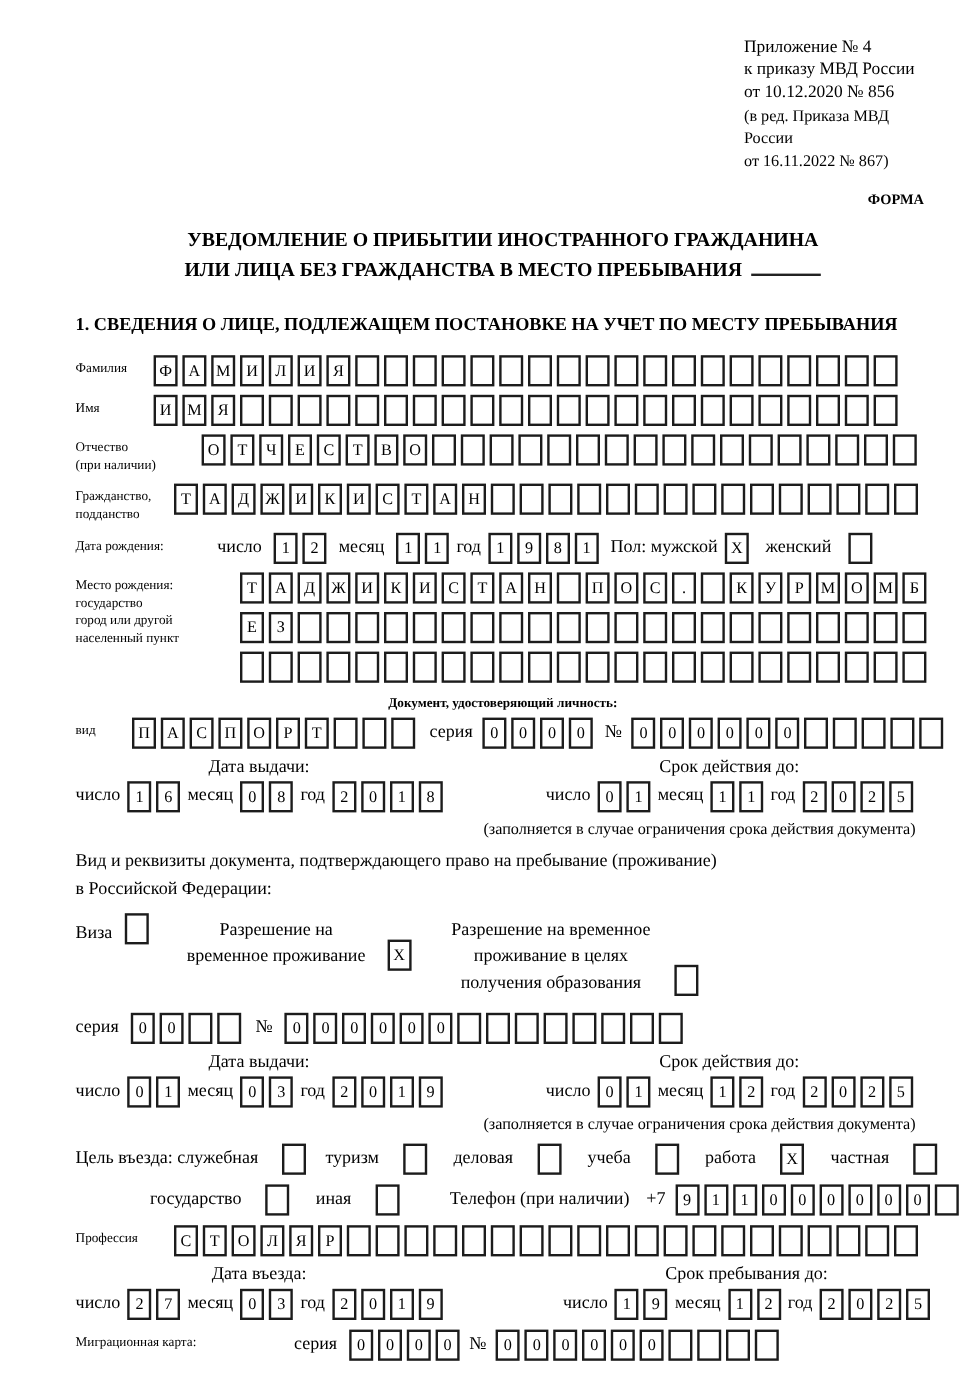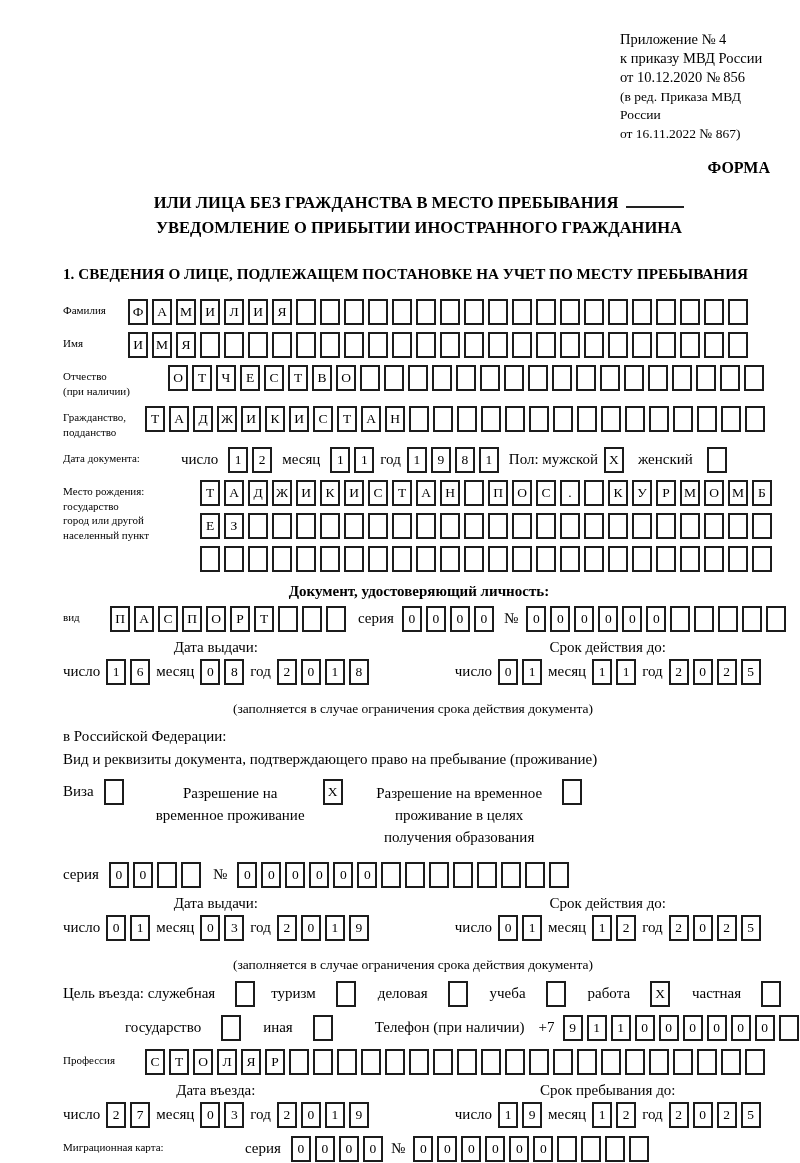--- a/index.html
+++ b/index.html
@@ -6,21 +6,21 @@
   html,body { background:#fff; }
   body {
     width:800px; height:1163px;
     font-family:"Liberation Serif", serif;
     color:#000; position:relative; overflow:hidden;
   }
   .page { width:800px; height:956px; padding:30px 25px 0 63px; }
 
   .appendix { margin-left:557px; font-size:14.5px; line-height:1.32; }
   .appendix .small { font-size:13.5px; margin-top:1px; }
-  .forma { text-align:right; padding-right:5px; font-weight:bold; font-size:16px; margin-top:16px; }
+  .forma { text-align:right; padding-right:5px; font-weight:bold; font-size:12px; margin-top:16px; }
 
   .title { text-align:center; font-weight:bold; font-size:16.5px; line-height:1.5; margin-top:14px; }
   .t-underline { display:inline-block; width:58px; border-bottom:2px solid #222; height:14px; margin-left:8px; }
 
   .sec-heading { font-weight:bold; font-size:15.2px; margin-top:25px; margin-bottom:16px; }
 
   .frow { display:flex; align-items:flex-start; margin-bottom:7px; }
   .flabel { font-size:11px; padding-top:4px; line-height:1.35; }
   .lw65 { flex:0 0 65px; }
   .lw105 { flex:0 0 105px; }
@@ -32,33 +32,33 @@
   .boxrow { display:flex; gap:4px; flex-wrap:nowrap; }
   .cbox {
     display:inline-block; width:20px; height:26px; border:2px solid #1c1c1c;
     text-align:center; line-height:22px; font-size:13.5px; background:#fff; flex:0 0 20px;
   }
   .mlabel { font-size:15px; padding-top:4px; white-space:nowrap; }
   .gap6 { margin-left:6px; } .gap10 { margin-left:10px; } .gap14 { margin-left:14px; }
 
   .mp-rows .boxrow { margin-bottom:7px; }
 
-  .center-bold { text-align:center; font-weight:bold; font-size:15px; margin:4px 0 6px 0; }
+  .center-bold { text-align:center; font-weight:bold; font-size:11px; margin:4px 0 6px 0; }
 
   .datepair { display:flex; margin-bottom:2px; }
   .dgroup { }
   .dg-title { text-align:center; font-size:15px; margin-bottom:3px; }
   .dg-fields { display:flex; align-items:flex-start; gap:6px; }
   .dg-right { margin-left:86px; }
-  .valid-note { text-align:center; margin-right:12px; font-size:13.5px; margin-top:16px; margin-bottom:8px; }
+  .valid-note { text-align:right; margin-right:12px; font-size:13.5px; margin-top:6px; margin-bottom:8px; }
 
   .plain-line { font-size:15px; line-height:1.55; }
 
   .permitrow { display:flex; align-items:flex-start; gap:24px; margin-top:8px; margin-bottom:14px; }
-  .pitem { display:flex; align-items:flex-start; gap:10px; }
+  .pitem { display:flex; align-items:flex-end; gap:10px; }
   .plabel { font-size:15px; padding-top:4px; }
   .pcenter { text-align:center; line-height:1.45; }
   .w165 { width:165px; } .w185 { width:185px; }
 
   .purpose-line { display:flex; align-items:flex-start; margin-bottom:8px; }
   .purpose-line .mlabel { padding-top:4px; }
   .pu-item { display:flex; align-items:flex-start; gap:20px; margin-right:22px; }
   .indent62 { margin-left:62px; }
 </style>
 </head>
@@ -70,22 +70,22 @@
     <div>Приложение № 4</div>
     <div>к приказу МВД России</div>
     <div>от 10.12.2020 № 856</div>
     <div class="small">(в ред. Приказа МВД России</div>
     <div class="small">от 16.11.2022 № 867)</div>
   </div>
 
   <div class="forma">ФОРМА</div>
 
   <div class="title">
+    <div>УВЕДОМЛЕНИЕ О ПРИБЫТИИ ИНОСТРАННОГО ГРАЖДАНИНА</div>
     <div><span>ИЛИ ЛИЦА БЕЗ ГРАЖДАНСТВА В МЕСТО ПРЕБЫВАНИЯ</span><span class="t-underline"></span></div>
-    <div>УВЕДОМЛЕНИЕ О ПРИБЫТИИ ИНОСТРАННОГО ГРАЖДАНИНА</div>
   </div>
 
   <div class="sec-heading">1. СВЕДЕНИЯ О ЛИЦЕ, ПОДЛЕЖАЩЕМ ПОСТАНОВКЕ НА УЧЕТ ПО МЕСТУ ПРЕБЫВАНИЯ</div>
 
   <div class="frow">
     <div class="flabel lw65">Фамилия</div>
     <div class="boxrow">
         <span class="cbox">Ф</span>
         <span class="cbox">А</span>
         <span class="cbox">М</span>
@@ -210,21 +210,21 @@
         <span class="cbox">&nbsp;</span>
         <span class="cbox">&nbsp;</span>
         <span class="cbox">&nbsp;</span>
         <span class="cbox">&nbsp;</span>
         <span class="cbox">&nbsp;</span>
         <span class="cbox">&nbsp;</span>
       </div>
   </div>
 
   <div class="frow" style="margin-top:4px;">
-    <div class="flabel" style="flex:0 0 118px;">Дата документа:</div>
+    <div class="flabel" style="flex:0 0 118px;">Дата рождения:</div>
     <span class="mlabel">число</span>
     <div class="boxrow gap10">
         <span class="cbox">1</span>
         <span class="cbox">2</span>
       </div>
     <span class="mlabel gap10">месяц</span>
     <div class="boxrow gap10">
         <span class="cbox">1</span>
         <span class="cbox">1</span>
       </div>
@@ -414,22 +414,22 @@
             <span class="cbox">2</span>
             <span class="cbox">0</span>
             <span class="cbox">2</span>
             <span class="cbox">5</span>
           </div>
       </div>
     </div>
   </div>
   <div class="valid-note">(заполняется в случае ограничения срока действия документа)</div>
 
+  <div class="plain-line">Вид и реквизиты документа, подтверждающего право на пребывание (проживание)</div>
   <div class="plain-line">в Российской Федерации:</div>
-  <div class="plain-line">Вид и реквизиты документа, подтверждающего право на пребывание (проживание)</div>
 
   <div class="permitrow">
     <div class="pitem">
       <span class="plabel">Виза</span>
       <div class="boxrow">
           <span class="cbox">&nbsp;</span>
         </div>
     </div>
     <div class="pitem">
       <span class="plabel pcenter w165">Разрешение на временное проживание</span>
@@ -619,21 +619,21 @@
         <span class="cbox">&nbsp;</span>
         <span class="cbox">&nbsp;</span>
         <span class="cbox">&nbsp;</span>
         <span class="cbox">&nbsp;</span>
         <span class="cbox">&nbsp;</span>
         <span class="cbox">&nbsp;</span>
         <span class="cbox">&nbsp;</span>
       </div>
   </div>
 
-  <div class="datepair" style="margin-top:6px;">
+  <div class="datepair" style="margin-top:6px;justify-content:space-between;">
     <div class="dgroup">
       <div class="dg-title">Дата въезда:</div>
       <div class="dg-fields">
         <span class="mlabel">число</span>
         <div class="boxrow">
             <span class="cbox">2</span>
             <span class="cbox">7</span>
           </div>
         <span class="mlabel">месяц</span>
         <div class="boxrow">

